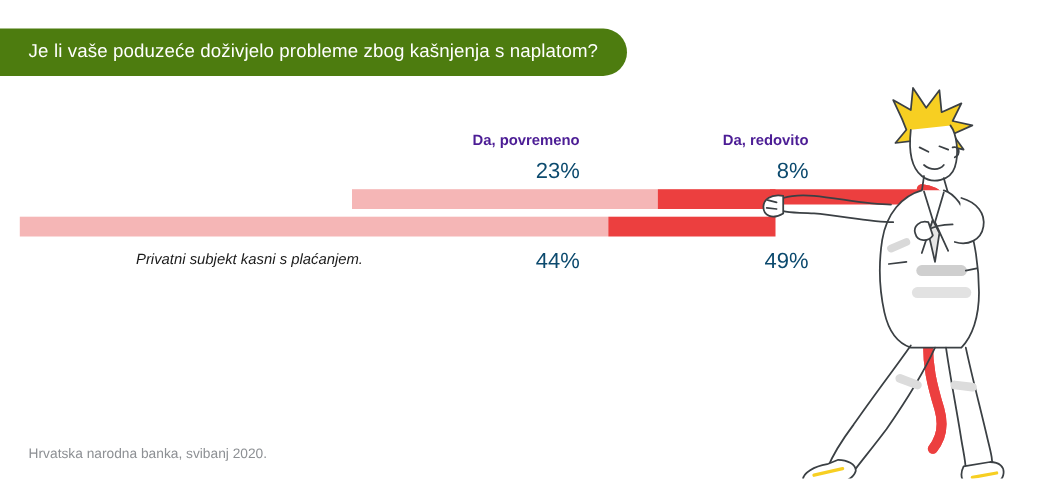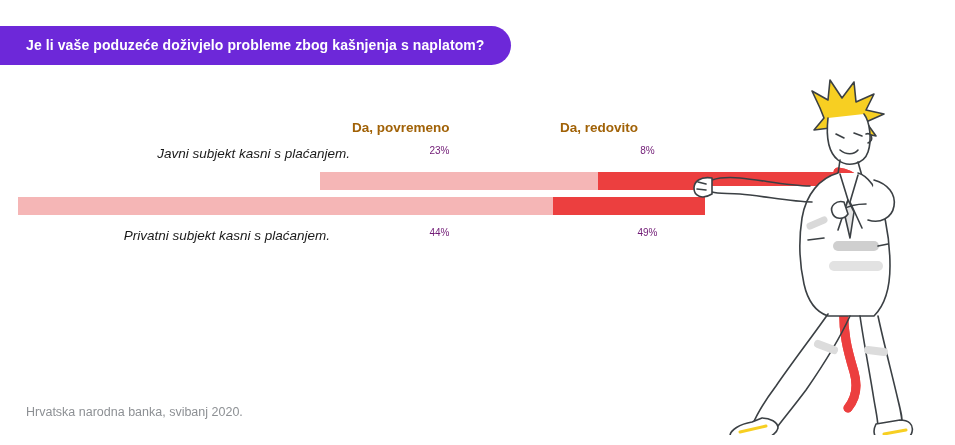--- a/index.html
+++ b/index.html
@@ -18,61 +18,61 @@
     position: relative;
     width: 955px;
     height: 445px;
   }
 
   
   .title-pill {
     position: absolute;
     left: 0;
     top: 26px;
-    background: #6d28d9;
+    background: #4d7c0f;
     color: #ffffff;
     border-top-right-radius: 22px;
     border-bottom-right-radius: 22px;
     padding: 11px 26px 12px 26px;
-    font-size: 14px;
-    font-weight: bold;
+    font-size: 17px;
+    font-weight: normal;
     letter-spacing: 0.1px;
     white-space: nowrap;
   }
 
   
   .col-head {
     position: absolute;
     font-size: 13.5px;
     font-weight: bold;
-    color: #a16207;
-    text-align: left;
+    color: #4c1d95;
+    text-align: right;
     white-space: nowrap;
   }
   .col-head.c1 { left: 352px; top: 120px; width: 175px; }
   .col-head.c2 { left: 560px; top: 120px; width: 175px; }
 
   
   .row-label {
     position: absolute;
     font-size: 13.5px;
     font-style: italic;
     color: #1a1a1a;
     text-align: right;
     white-space: nowrap;
   }
   .row-label.r1 { left: 20px; top: 146px; width: 330px; }
   .row-label.r2 { left: 20px; top: 228px; width: 310px; }
 
   
   .val {
     position: absolute;
-    font-size: 10px;
-    color: #701a75;
-    text-align: center;
+    font-size: 20px;
+    color: #0c4a6e;
+    text-align: right;
     white-space: nowrap;
   }
   .val.r1c1 { left: 352px; top: 145px; width: 175px; }
   .val.r1c2 { left: 560px; top: 145px; width: 175px; }
   .val.r2c1 { left: 352px; top: 227px; width: 175px; }
   .val.r2c2 { left: 560px; top: 227px; width: 175px; }
 
   
   .bar {
     position: absolute;
@@ -111,21 +111,20 @@
 </head>
 <body>
 
 <div class="page">
 
   <div class="title-pill">Je li vaše poduzeće doživjelo probleme zbog kašnjenja s naplatom?</div>
 
   <div class="col-head c1">Da, povremeno</div>
   <div class="col-head c2">Da, redovito</div>
 
-  <div class="row-label r1">Javni subjekt kasni s plaćanjem.</div>
   <div class="val r1c1">23%</div>
   <div class="val r1c2">8%</div>
 
   <div class="bar row1">
     <div class="seg light" style="left:0; width:278px;"></div>
     <div class="seg dark" style="left:278px; width:107px;"></div>
   </div>
 
   <div class="bar row2">
     <div class="seg light" style="left:0; width:535px;"></div>

